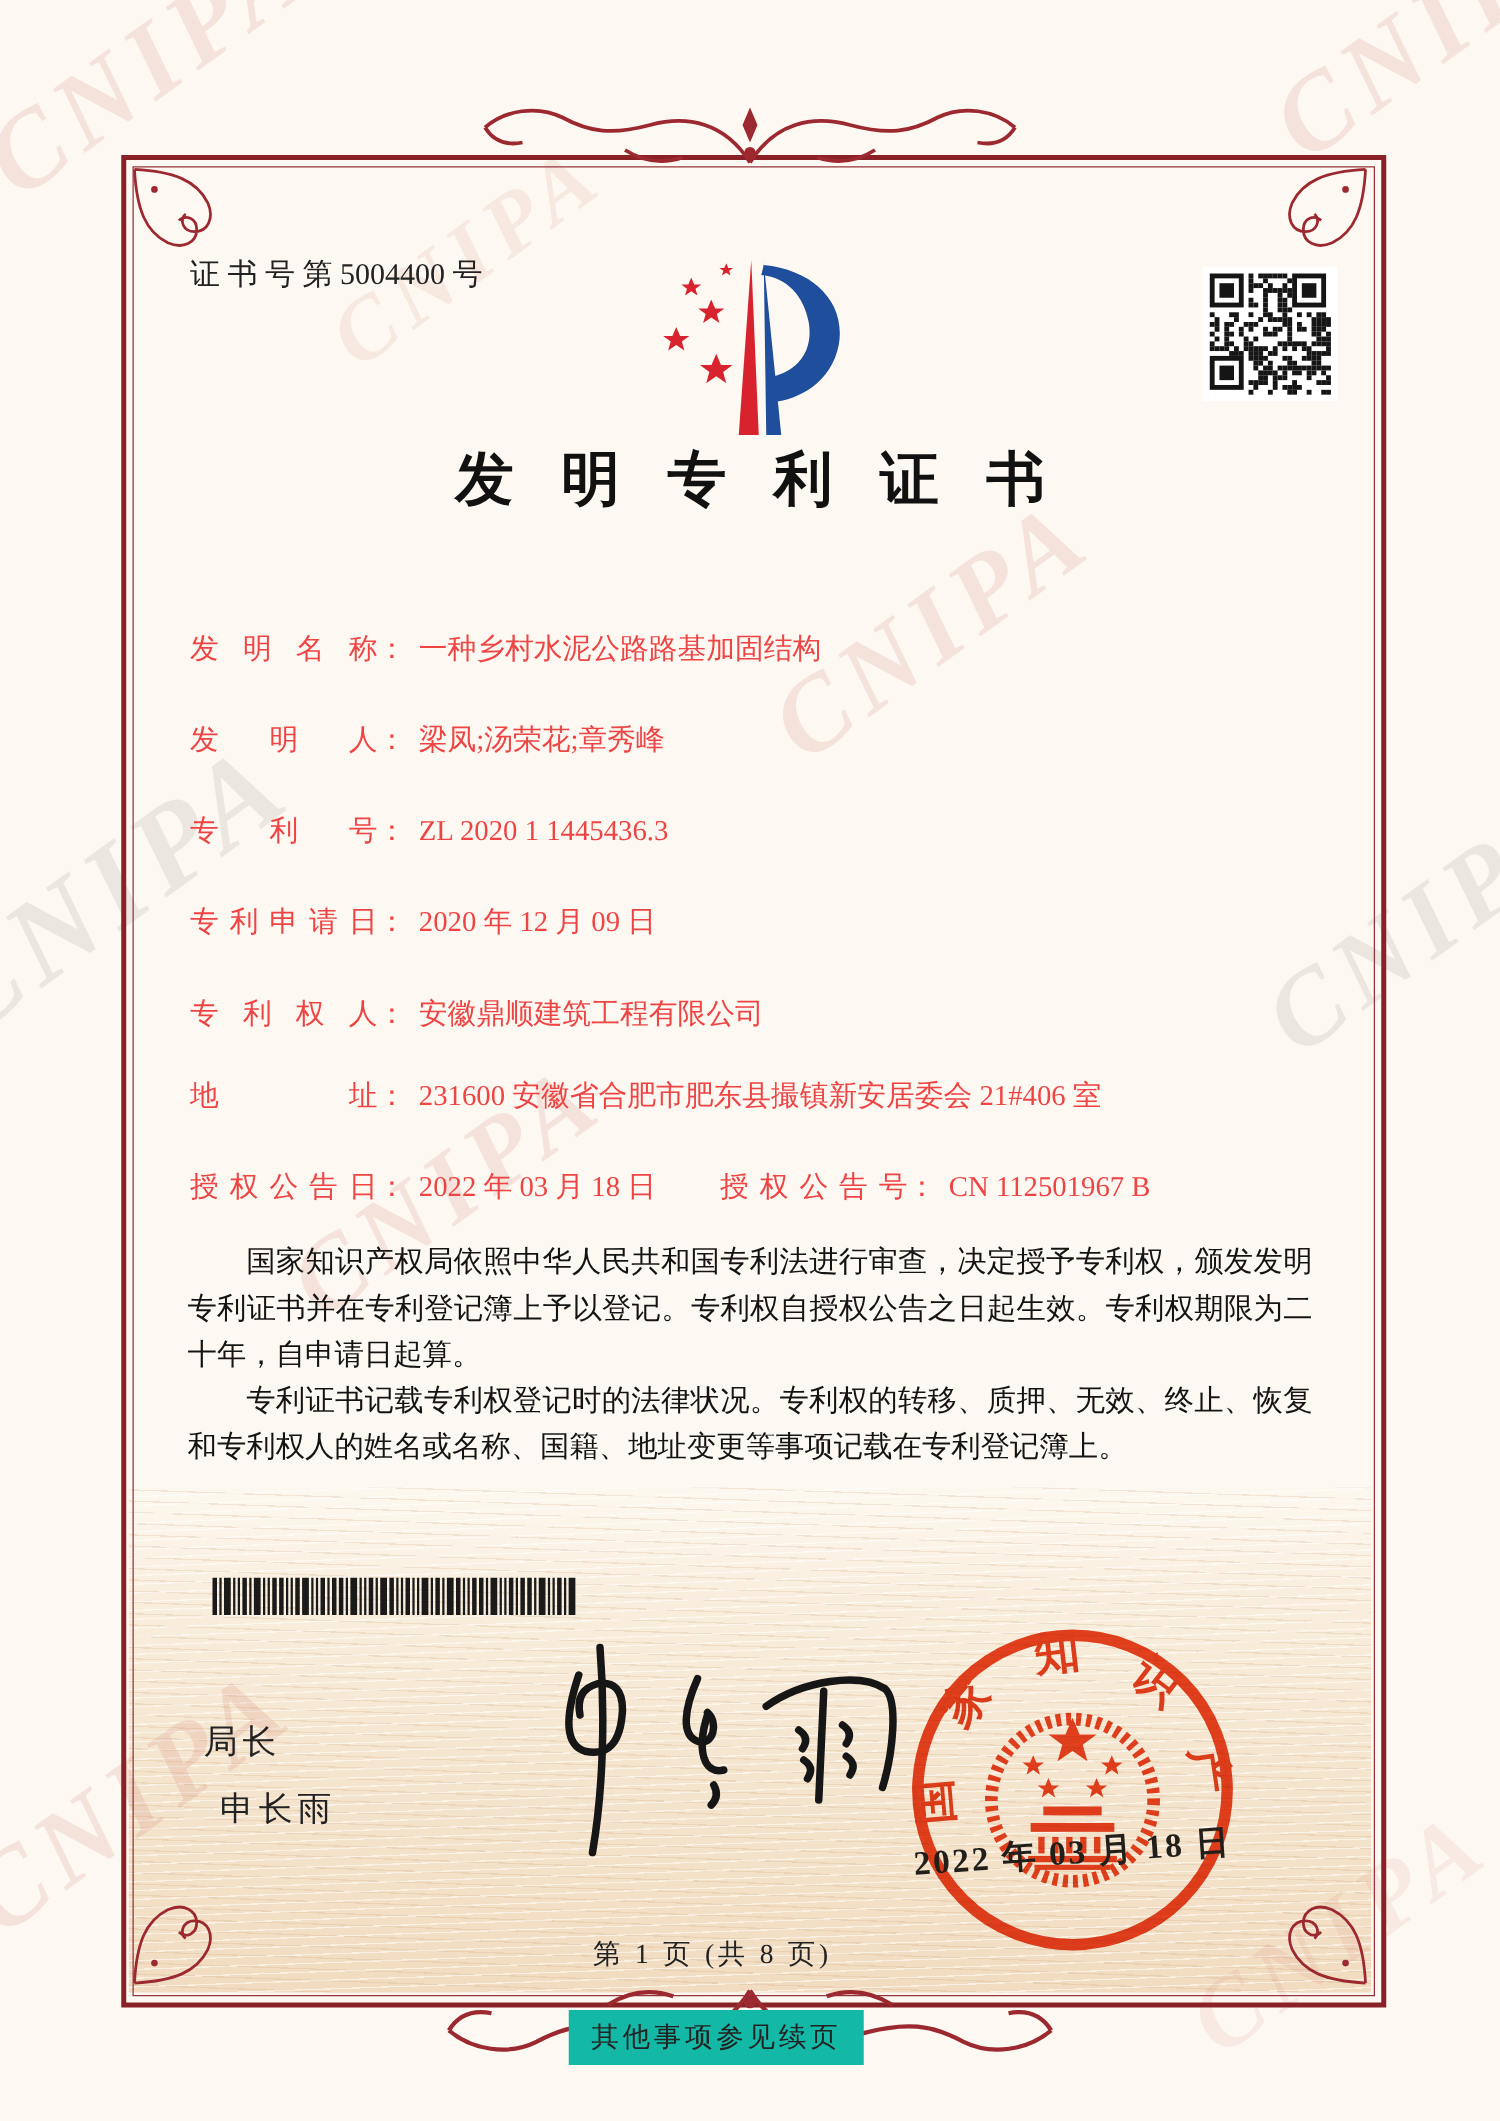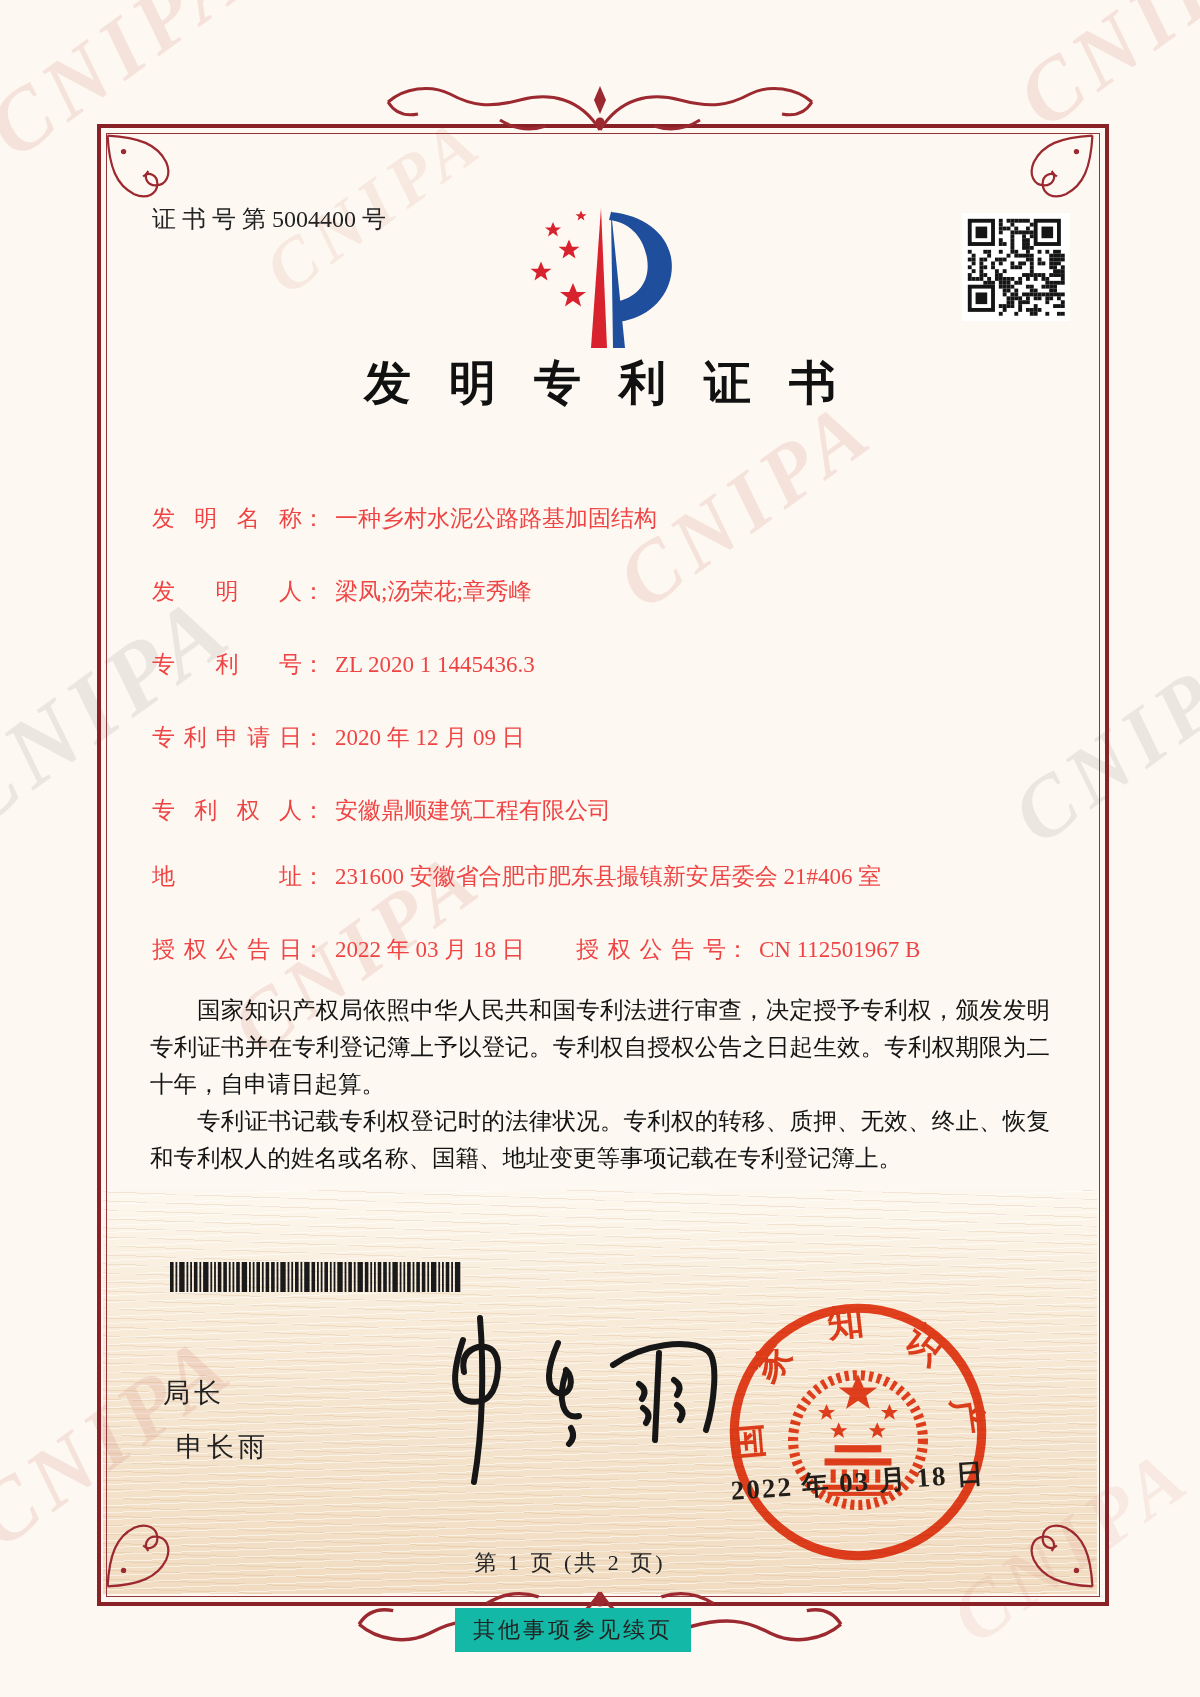--- a/index.html
+++ b/index.html
@@ -499,16 +499,16 @@
       <rect x="124" y="177" width="5" height="13"></rect>
       <rect x="135" y="177" width="5" height="13"></rect>
       <rect x="146" y="177" width="5" height="13"></rect>
       <rect x="157" y="177" width="5" height="13"></rect>
       <rect x="105" y="192" width="70" height="5"></rect>
       <rect x="110" y="199" width="60" height="4"></rect>
     </g>
   </svg>
   <div id="sealdate">2022 年 03 月 18 日</div>
 
-  <div id="pageno">第 1 页 (共 2 页)</div>
+  <div id="pageno">第 1 页 (共 8 页)</div>
   <div id="contnote">其他事项参见续页</div>
 
 </div>
 
 </body></html>

